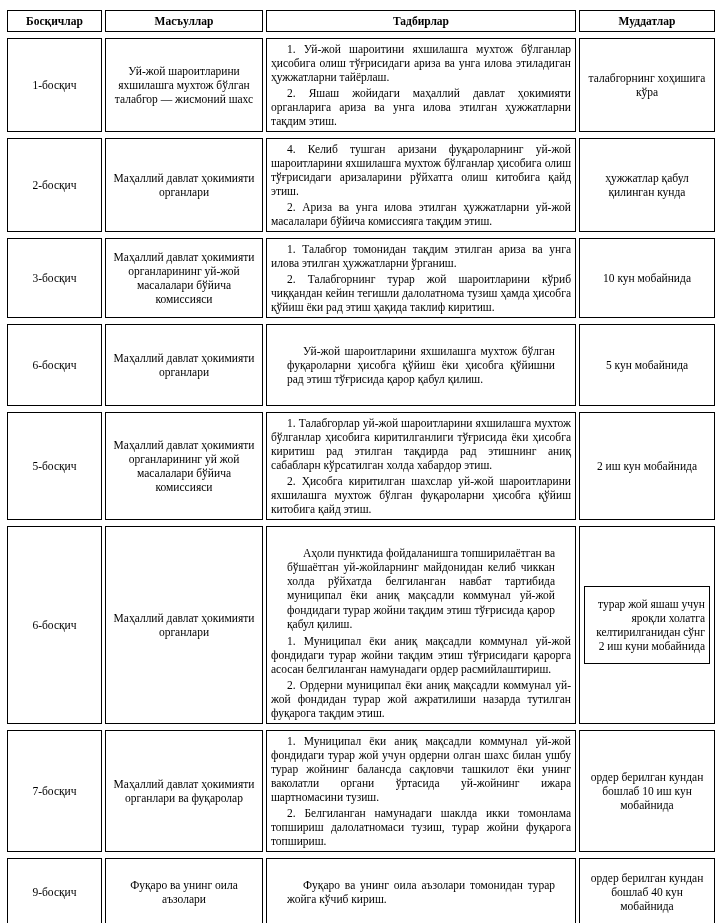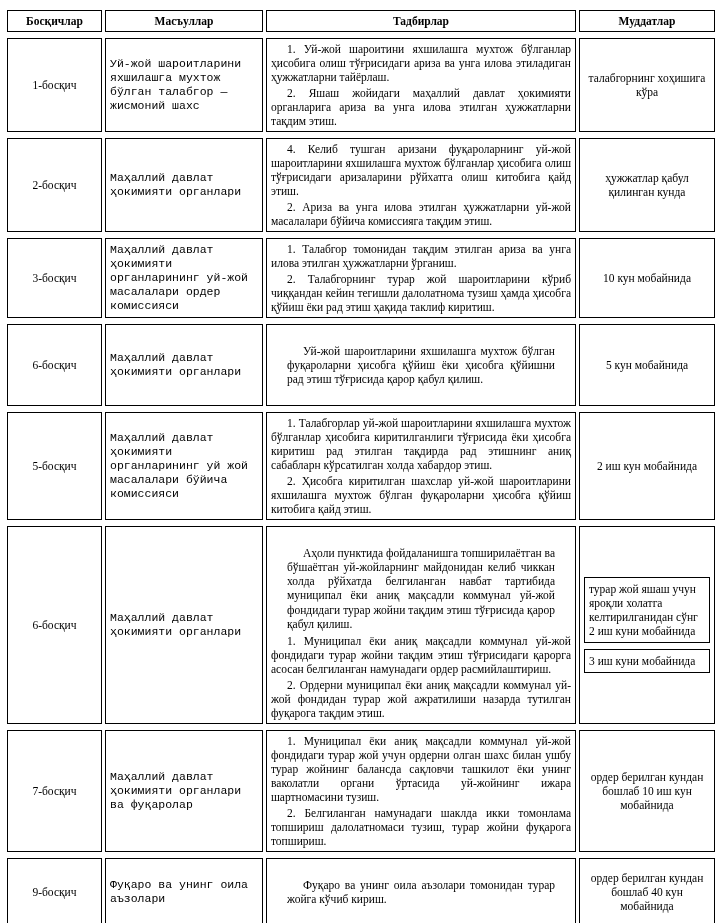--- a/index.html
+++ b/index.html
@@ -39,23 +39,22 @@
   col.c0 { width: 95px; }
   col.c1 { width: 158px; }
   col.c2 { width: 310px; }
   col.c3 { width: 136px; }
 
   td.stage {
     text-align: center;
     font-size: 12px;
   }
   td.resp {
-    text-align: left;
-    font-size: 11.5px;
-    font-family: Liberation Mono, monospace;
+    text-align: center;
+    font-size: 11.5px;
   }
   td.meas {
     text-align: justify;
     text-justify: inter-word;
     font-size: 11.5px;
     padding: 4px 5px;
   }
   td.term {
     text-align: center;
     font-size: 11.5px;
@@ -65,24 +64,24 @@
     border: none;
   }
   table.inner {
     border-collapse: separate;
     border-spacing: 0 6px;
     width: 100%;
     table-layout: fixed;
   }
   table.inner td {
     border: 1px solid #000000;
-    text-align: left;
+    text-align: right;
     font-size: 11.5px;
     line-height: 1.22;
-    padding: 4px 4px;
+    padding: 10px 4px;
     vertical-align: middle;
   }
   p.item {
     margin: 0 0 2px 0;
     text-indent: 16px;
   }
   p.item:last-child {
     margin-bottom: 0;
   }
   p.plain {
@@ -127,21 +126,21 @@
         <td class="resp">Маҳаллий давлат ҳокимияти органлари</td>
         <td class="meas">
           <p class="item">4.    Келиб тушган аризани фуқароларнинг уй-жой шароитларини    яхшилашга    мухтож    бўлганлар ҳисобига  олиш  тўғрисидаги  аризаларини  рўйхатга олиш китобига қайд этиш.</p>
           <p class="item">2.    Ариза ва унга илова этилган ҳужжатларни уй-жой масалалари бўйича комиссияга тақдим этиш.</p>
         </td>
         <td class="term">ҳужжатлар қабул қилинган кунда</td>
       </tr>
 
       <tr>
         <td class="stage">3-босқич</td>
-        <td class="resp">Маҳаллий давлат ҳокимияти органларининг уй-жой масалалари ордер комиссияси</td>
+        <td class="resp">Маҳаллий давлат ҳокимияти органларининг уй-жой масалалари бўйича комиссияси</td>
         <td class="meas">
           <p class="item">1.    Талабгор томонидан тақдим этилган ариза ва унга илова этилган ҳужжатларни ўрганиш.</p>
           <p class="item">2.    Талабгорнинг турар жой шароитларини кўриб чиққандан кейин тегишли далолатнома тузиш ҳамда ҳисобга қўйиш ёки рад этиш ҳақида таклиф киритиш.</p>
         </td>
         <td class="term">10 кун мобайнида</td>
       </tr>
 
       <tr>
         <td class="stage">6-босқич</td>
         <td class="resp">Маҳаллий давлат ҳокимияти органлари</td>
@@ -168,23 +167,20 @@
           <p class="plain" style="margin-bottom:3px;">Аҳоли пунктида фойдаланишга топширилаётган ва  бўшаётган  уй-жойларнинг  майдонидан  келиб чиккан холда рўйхатда белгиланган навбат тартибида муниципал  ёки  аниқ  мақсадли  коммунал  уй-жой фондидаги  турар  жойни  тақдим  этиш  тўғрисида қарор қабул қилиш.</p>
           <p class="item">1.    Муниципал ёки аниқ мақсадли коммунал уй-жой    фондидаги    турар    жойни    тақдим    этиш тўғрисидаги қарорга асосан белгиланган намунадаги ордер расмийлаштириш.</p>
           <p class="item">2.    Ордерни муниципал ёки аниқ мақсадли коммунал уй-жой фондидан турар жой ажратилиши назарда тутилган фуқарога тақдим этиш.</p>
         </td>
         <td class="nested">
           <table class="inner">
             <tbody>
                 <tr>
               <td>турар жой яшаш учун яроқли холатга келтирилганидан сўнг 2 иш куни мобайнида</td>
             </tr>
-            <tr>
-              <td>3 иш куни мобайнида</td>
-            </tr>
           </tbody>
             </table>
         </td>
       </tr>
 
       <tr>
         <td class="stage">7-босқич</td>
         <td class="resp">Маҳаллий давлат ҳокимияти органлари ва фуқаролар</td>
         <td class="meas">
           <p class="item">1.    Муниципал ёки аниқ мақсадли коммунал уй-жой фондидаги турар жой учун ордерни олган шахс билан  ушбу  турар  жойнинг  балансда  сақловчи ташкилот ёки унинг ваколатли органи ўртасида уй-жойнинг ижара шартномасини тузиш.</p>

